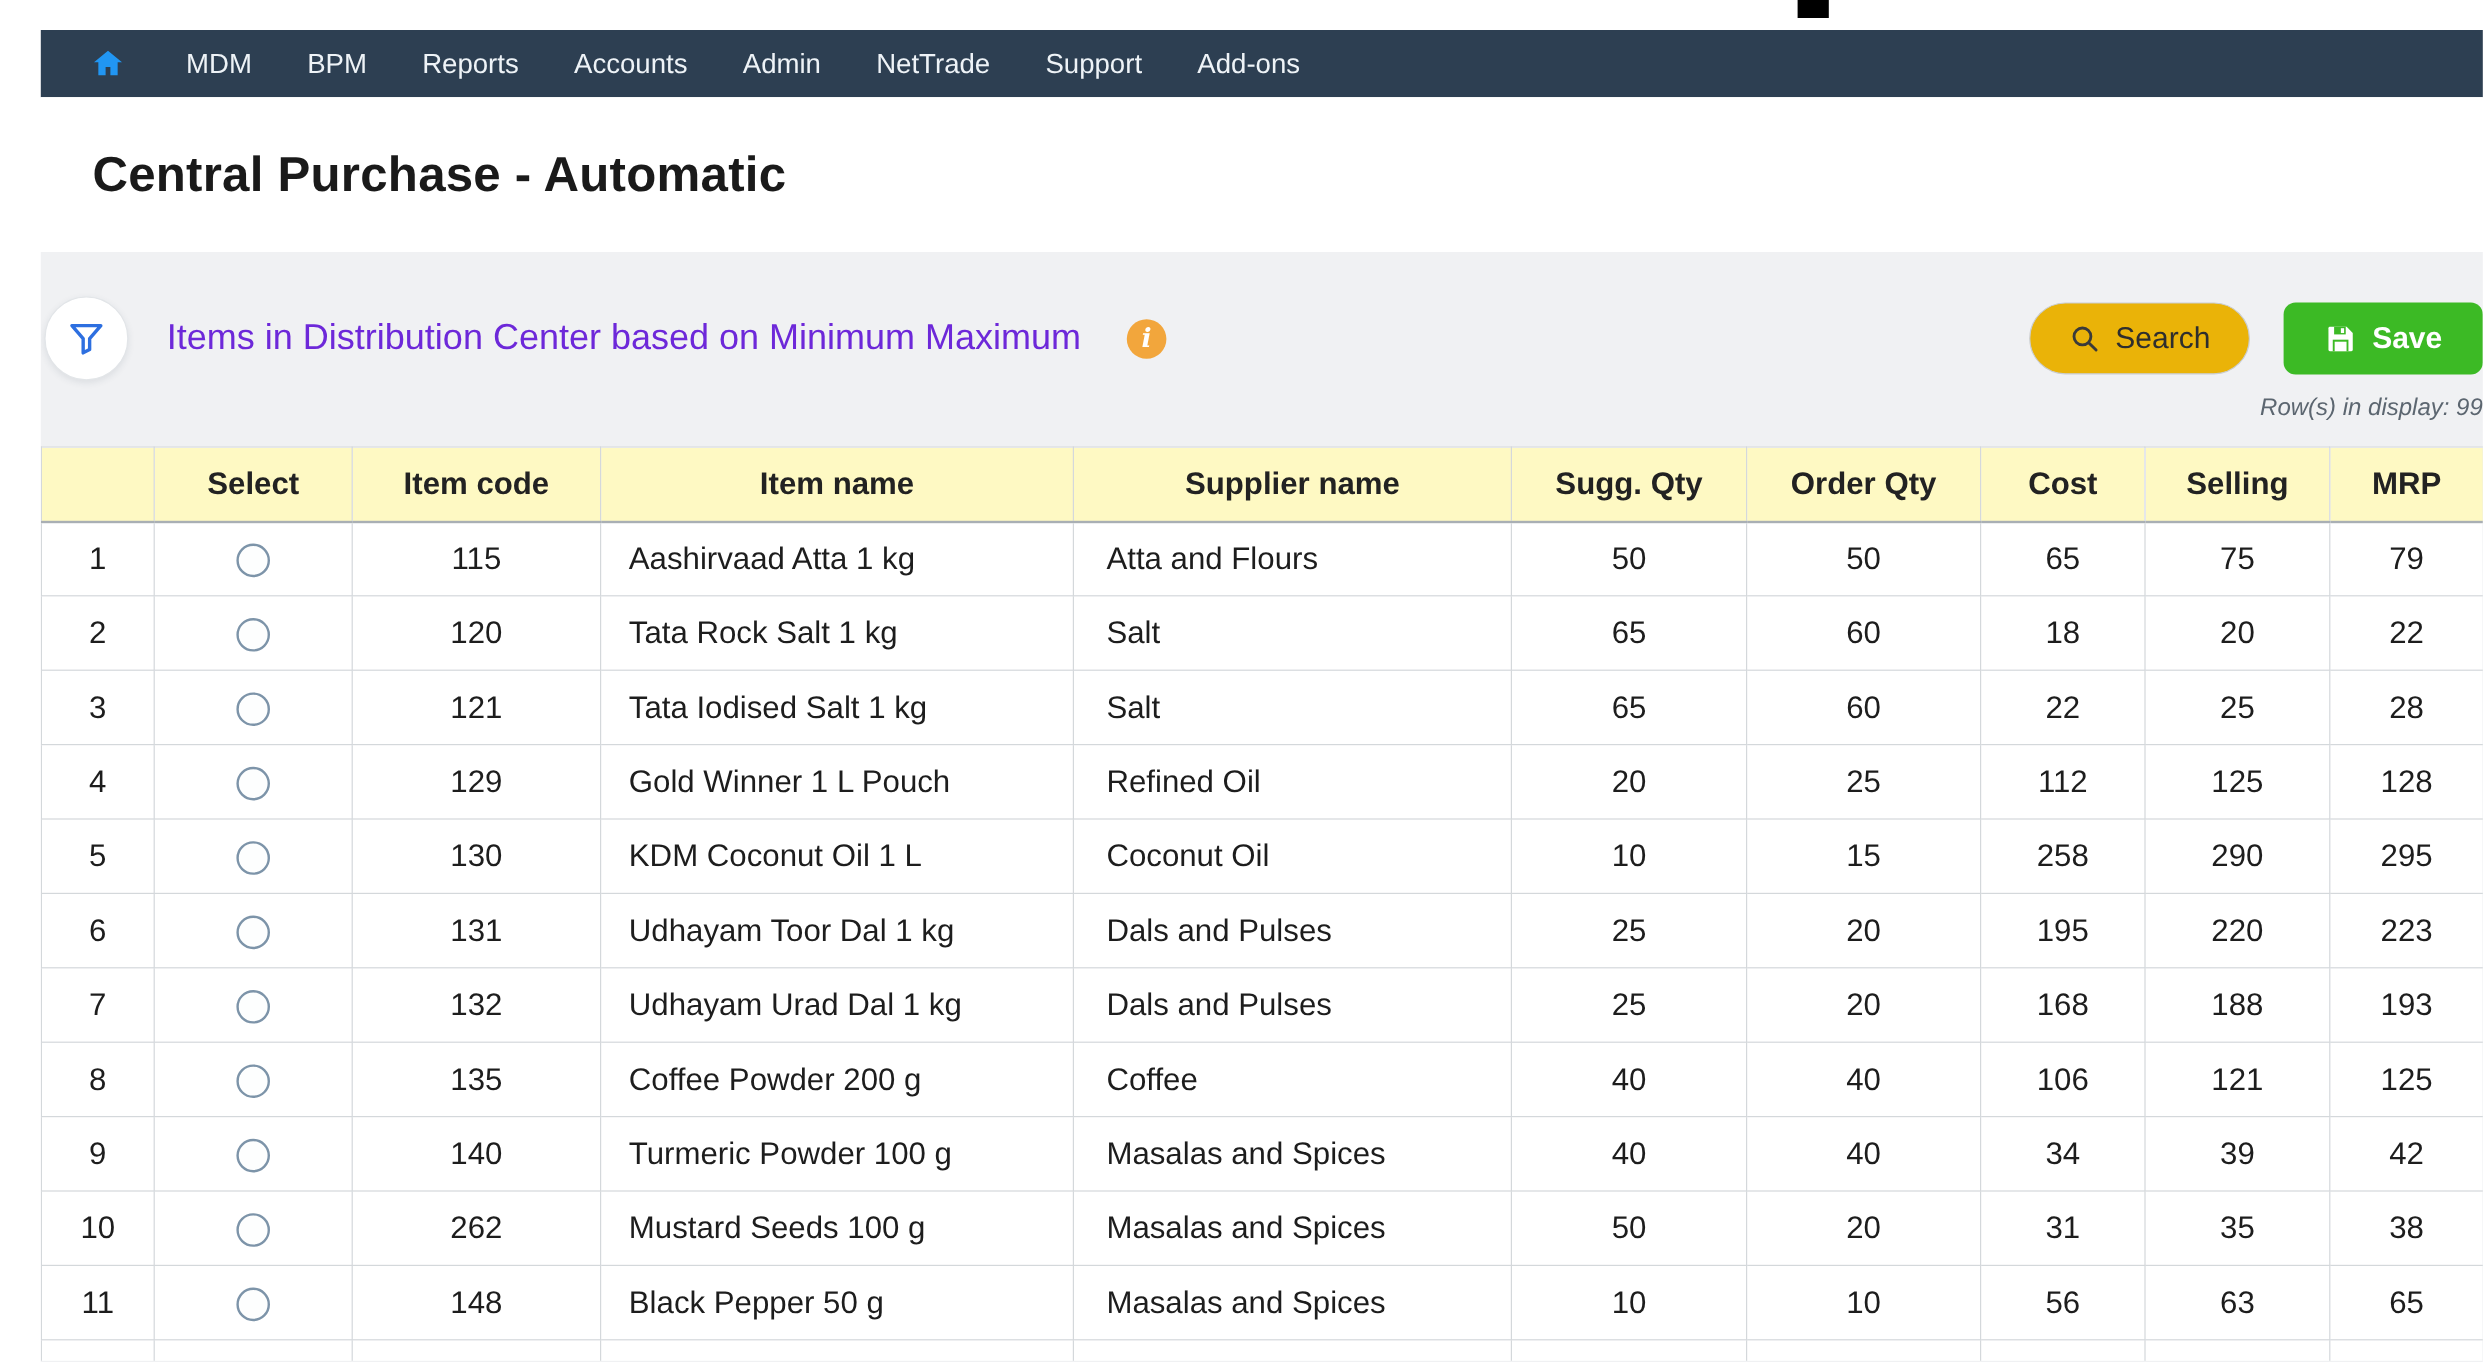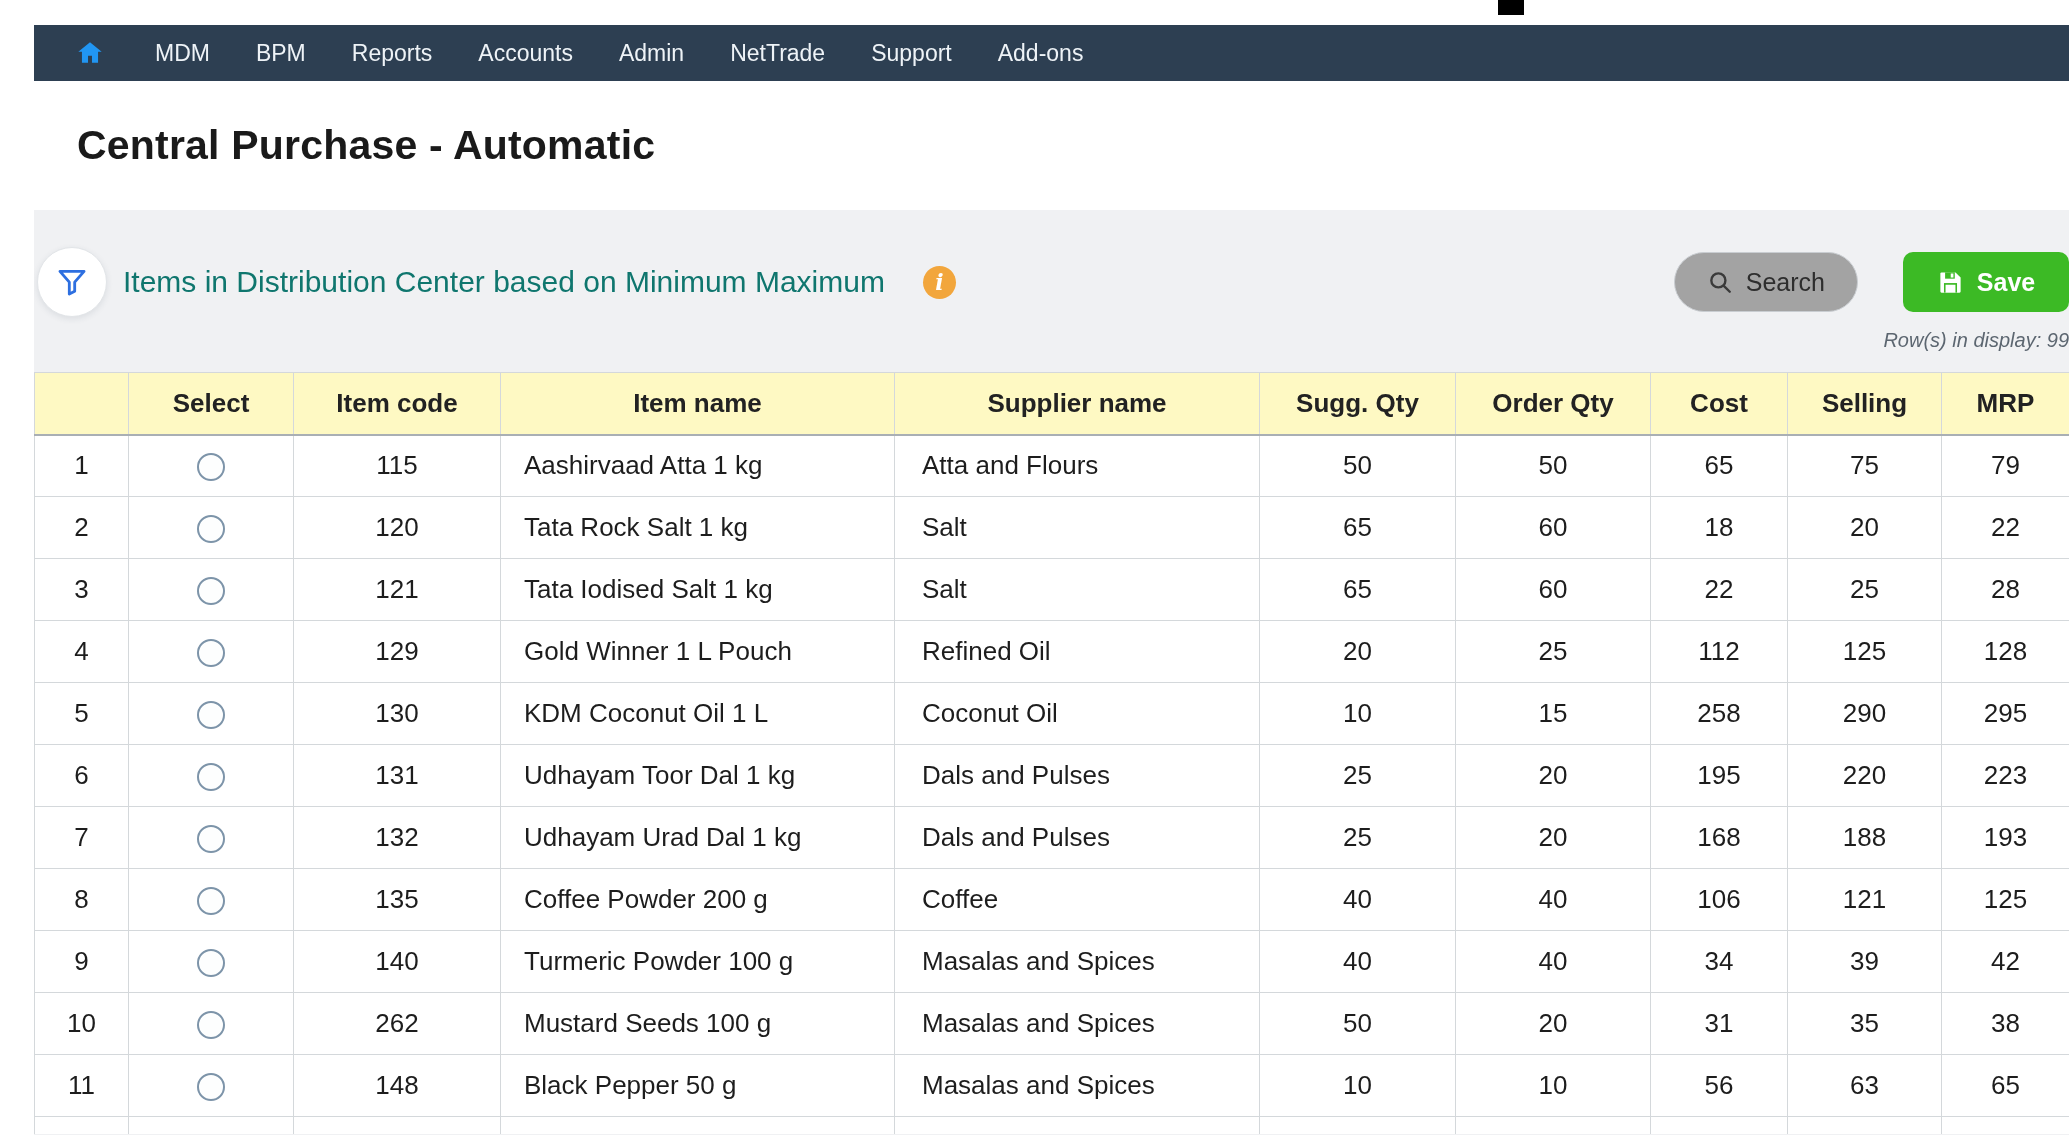--- a/index.html
+++ b/index.html
@@ -30,36 +30,36 @@
   .content { background:#f0f1f3; height:925px; padding-top:36px; overflow:hidden; }
 
   .toolbar { display:flex; align-items:center; height:72px; padding-left:3px; }
   .filter-btn {
     width:70px; height:70px; border-radius:50%;
     background:#fff; border:1px solid #e2e5e8;
     box-shadow:0 2px 6px rgba(40,60,80,.10);
     display:flex; align-items:center; justify-content:center;
     cursor:pointer; flex:none;
   }
-  .section-heading { font-size:30px; font-weight:500; color:#0f766e; margin-left:16px; white-space:nowrap; }
+  .section-heading { font-size:30px; font-weight:500; color:#6d28d9; margin-left:32px; white-space:nowrap; }
   .info-badge {
     width:33px; height:33px; border-radius:50%; background:#f2a63c;
     color:#fff; display:flex; align-items:center; justify-content:center;
     margin-left:38px; font-family:"DejaVu Serif", serif; font-style:italic;
     font-weight:bold; font-size:22px; cursor:pointer; flex:none;
   }
   .spacer { flex:1; }
   .search-btn {
     height:60px; padding:0 32px; border-radius:31px;
-    background:#a3a3a3; border:1px solid #c9cdd1;
+    background:#eab308; border:1px solid #c9cdd1;
     display:flex; align-items:center; gap:13px;
     font-family:inherit; font-size:25px; color:#2e2e2e; cursor:pointer;
   }
   .save-btn {
-    height:60px; min-width:166px; margin-left:45px; padding:0 16px;
+    height:60px; min-width:166px; margin-left:28px; padding:0 16px;
     border-radius:10px; background:#3cba25; border:none;
     display:flex; align-items:center; justify-content:center; gap:13px;
     font-family:inherit; font-size:25px; color:#fff; font-weight:700; cursor:pointer;
   }
   .rowcount {
     text-align:right; font-size:20px; font-style:italic;
     color:#5c6670; margin-top:10px; height:24px; line-height:24px;
   }
 
   

